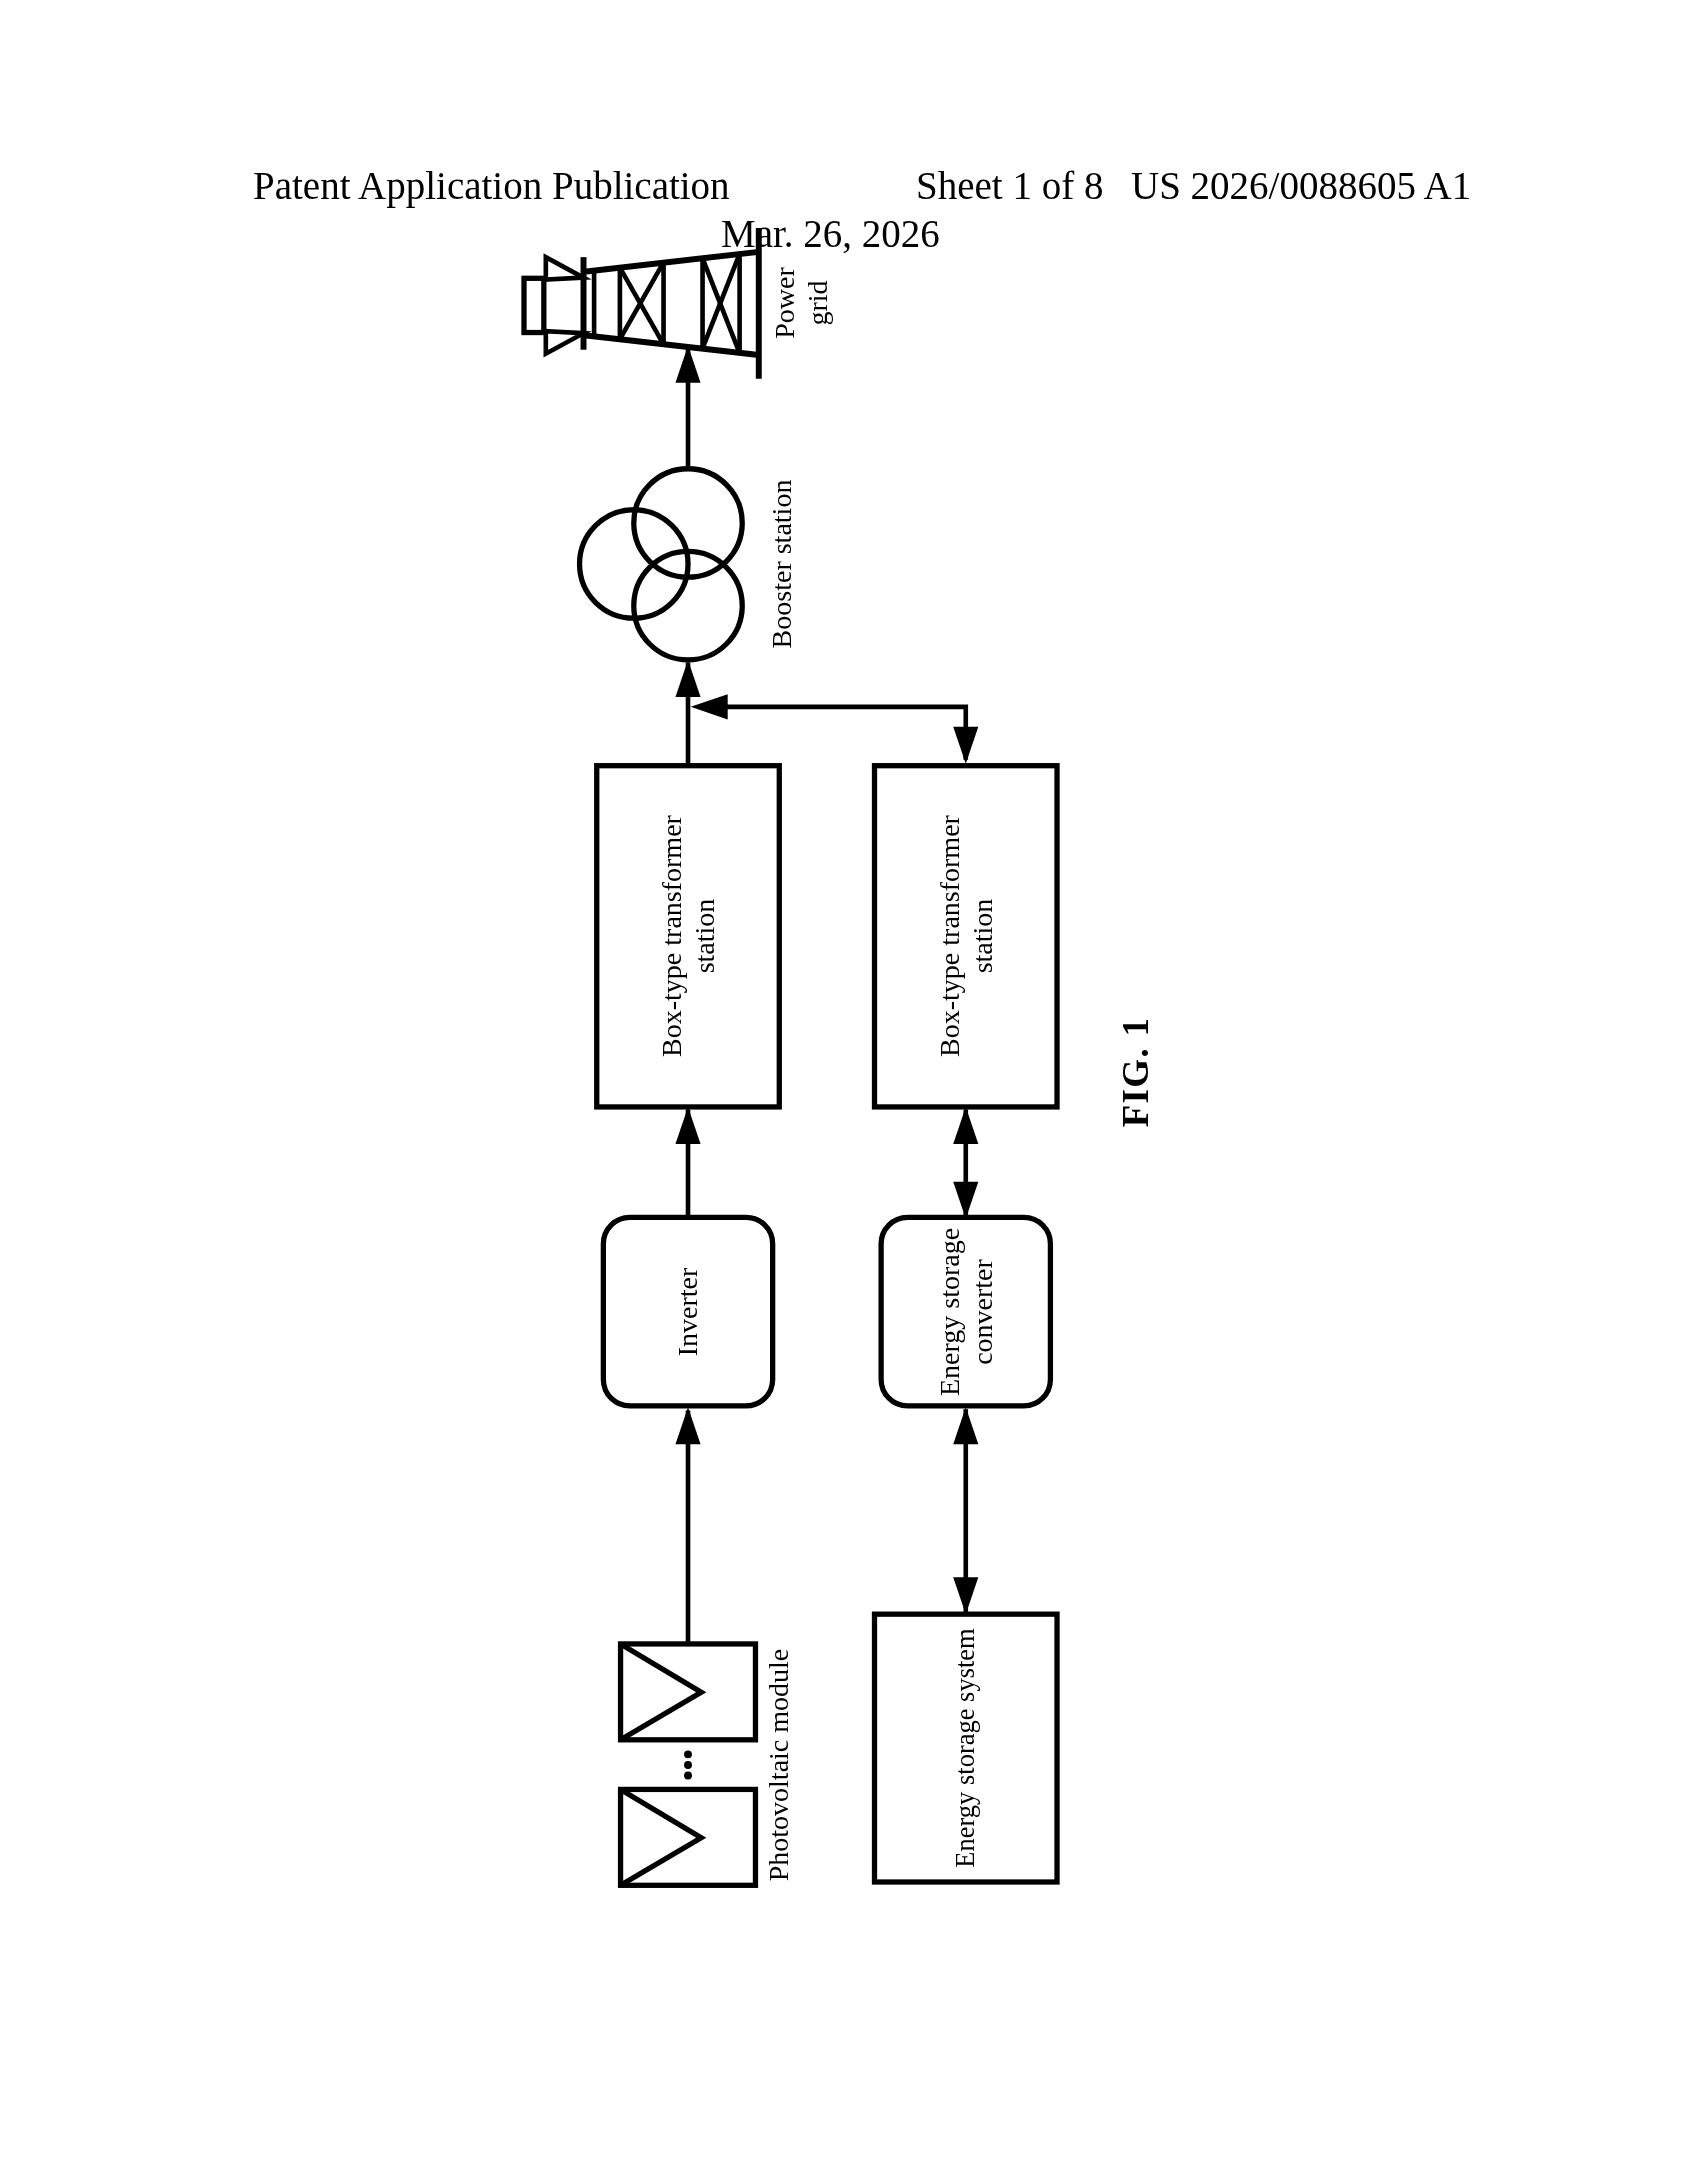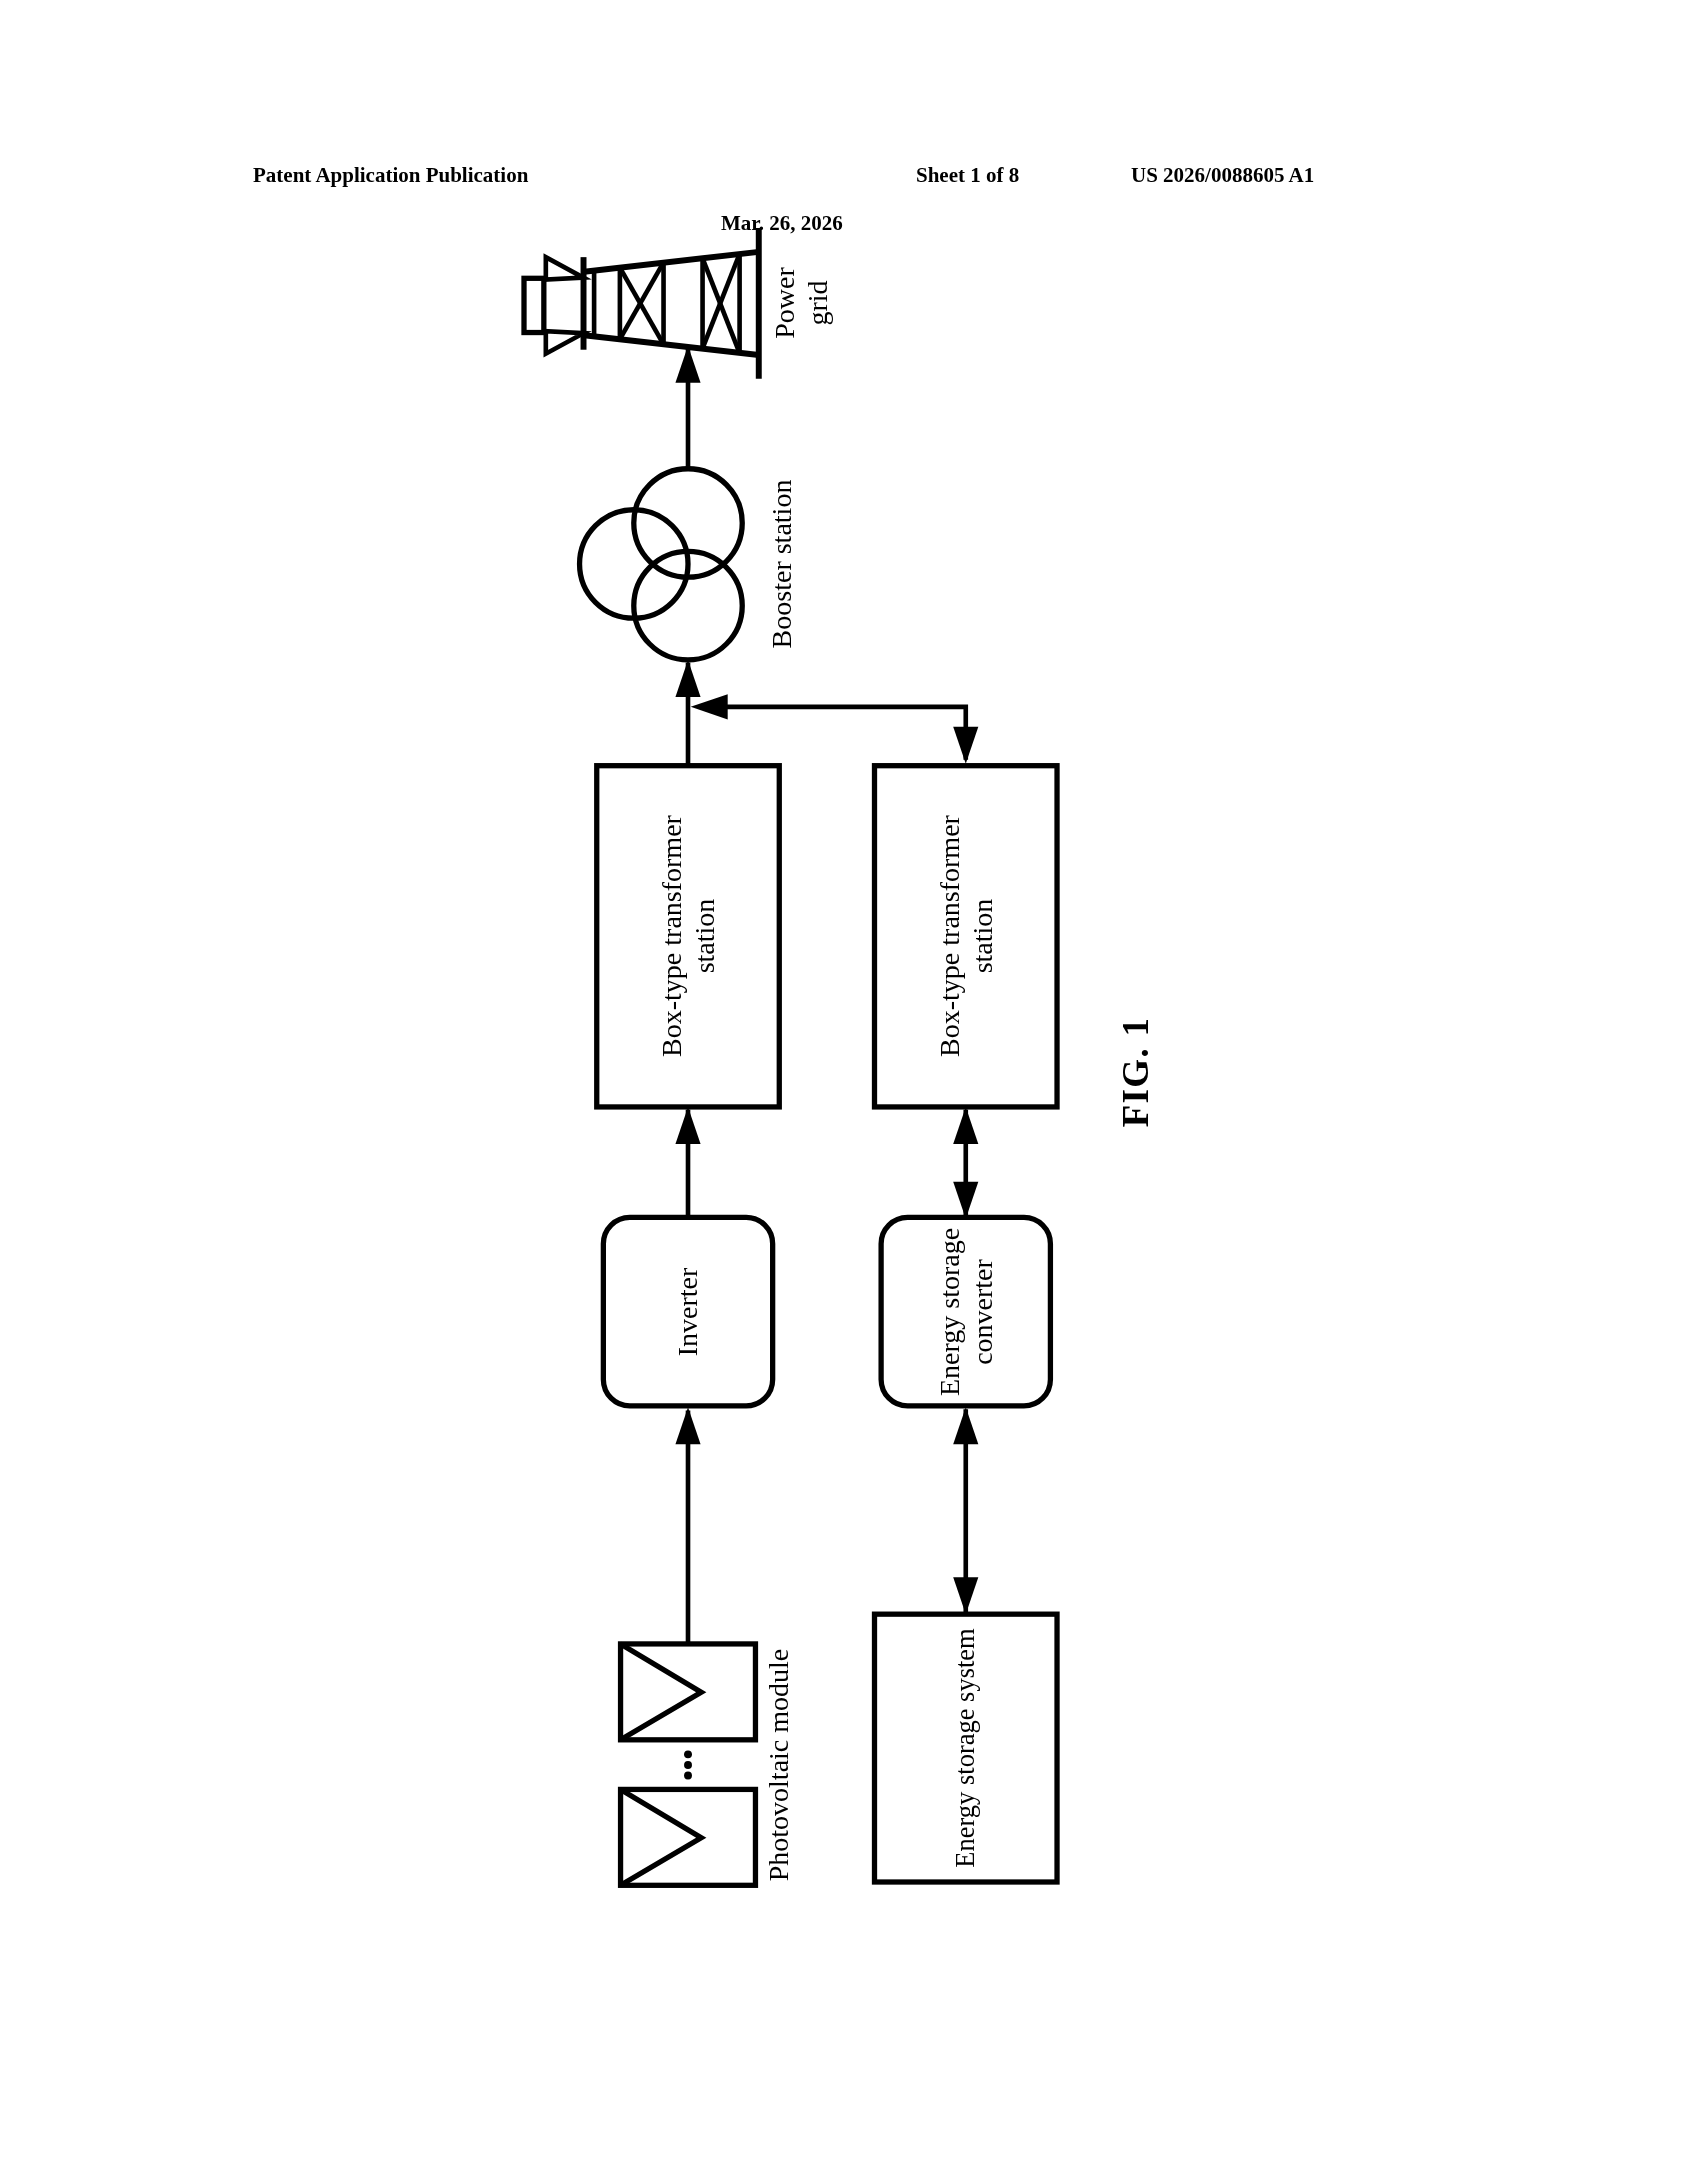--- a/index.html
+++ b/index.html
@@ -1,18 +1,18 @@
 <!DOCTYPE html>
 <html style="font-size:10.6px"><head>
 <meta charset="utf-8">
 <style>
   html,body{margin:0;padding:0;background:#ffffff;}
   .page{position:relative;width:1687px;height:2183px;background:#ffffff;overflow:hidden;
         font-family:"Liberation Serif",serif;color:#000;}
-  .hdr{position:absolute;top:163px;font-size:21px;font-weight:bold;white-space:pre;}
+  .hdr{position:absolute;top:163px;font-size:39px;font-weight:normal;white-space:pre;}
   #h-pub{left:253px;}
   #h-date{left:721px;margin-top:48px;}
   #h-sheet{left:916px;text-align:center;}
   #h-num{left:1131px;}
   
   .fig{position:absolute;left:-20px;top:728px;width:1707px;height:701px;
        transform:rotate(-90deg);transform-origin:center center;}
   .fig svg{position:absolute;left:0;top:0;}
   .nlabel{position:absolute;transform:translate(-50%,-50%);font-size:28px;line-height:1.18;
           text-align:center;white-space:pre-line;}

